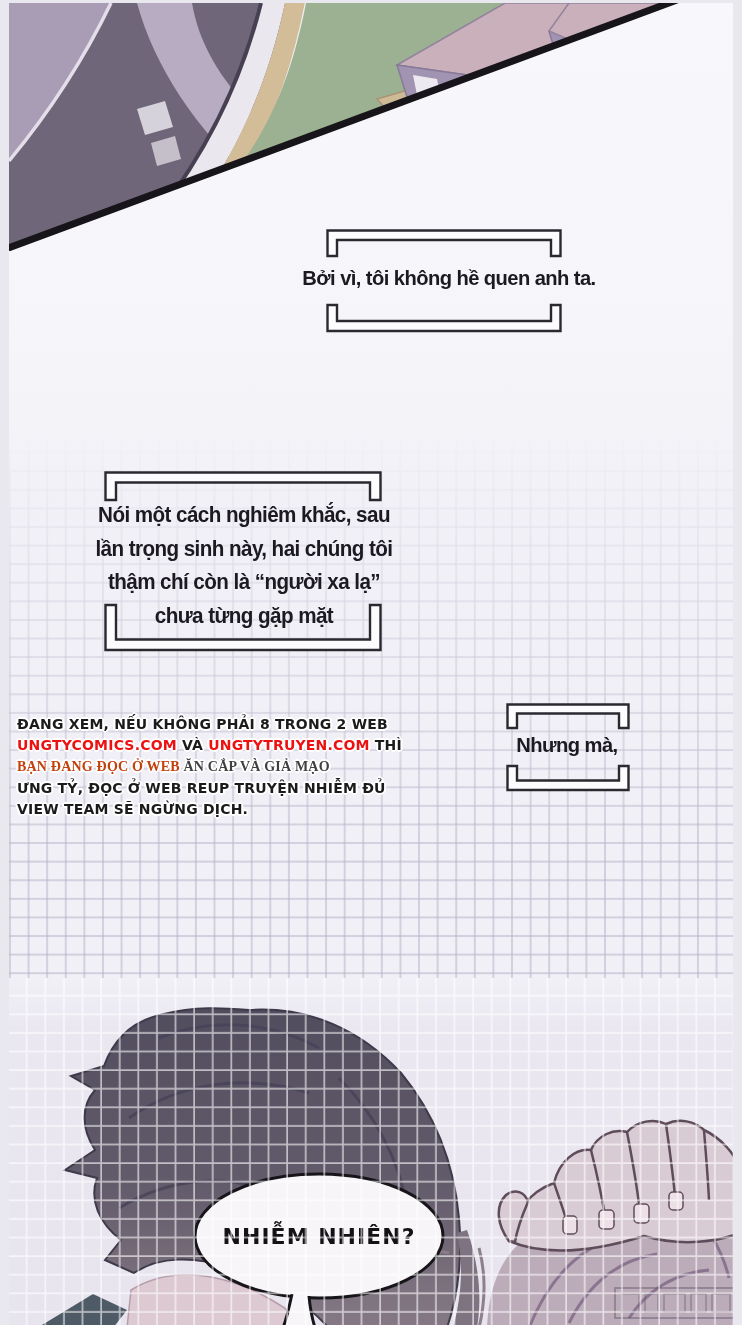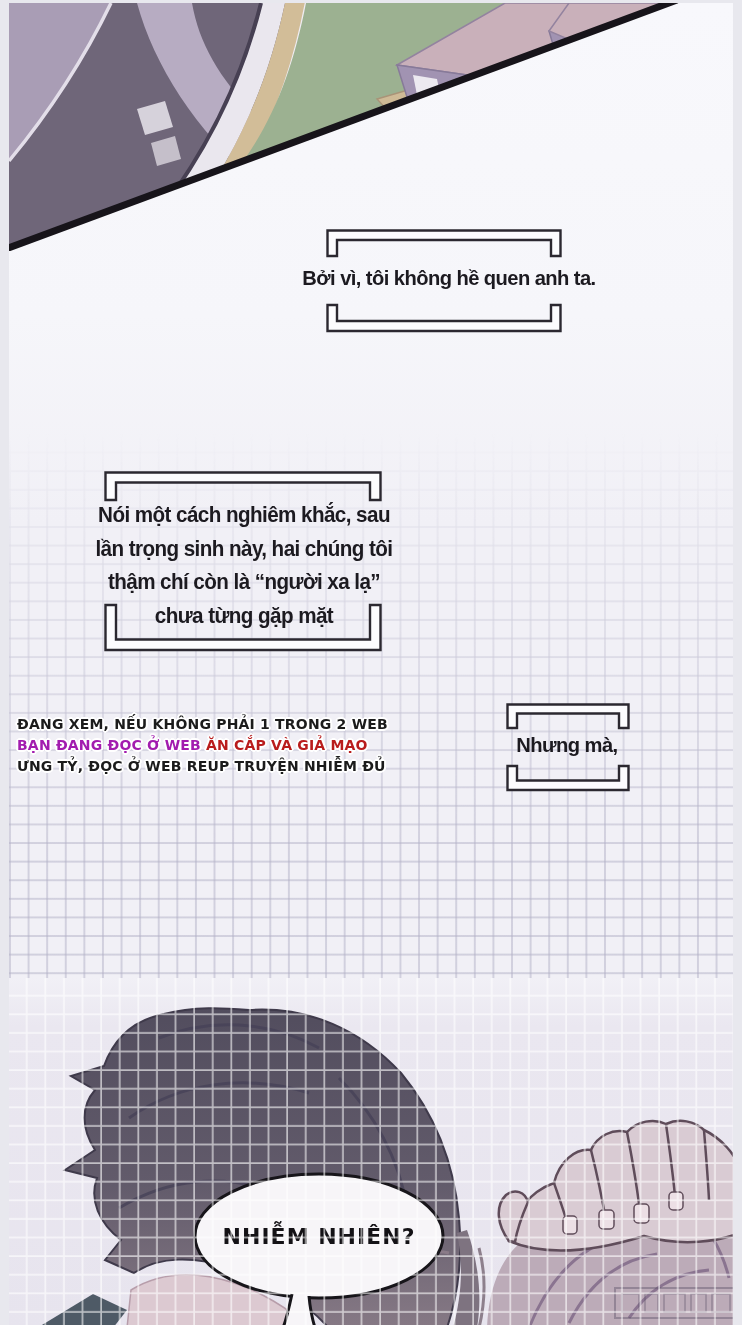--- a/index.html
+++ b/index.html
@@ -98,23 +98,25 @@
     <div class="cap-line">Nói một cách nghiêm khắc, sau</div>
     <div class="cap-line">lần trọng sinh này, hai chúng tôi</div>
     <div class="cap-line">thậm chí còn là “người xa lạ”</div>
     <div class="cap-line">chưa từng gặp mặt</div>
   </div>
   <svg class="abs" style="left:95px;top:600px" width="278" height="49" viewBox="0 0 278 49">
     <path d="M1.5,2 L1.5,47 L276.5,47 L276.5,2 L266,2 L266,36.5 L12,36.5 L12,2 Z" fill="#fcfcfe" stroke="#2b2830" stroke-width="2.4"></path>
   </svg>
 
   <div class="warning">
-      <div class="w-line"><span style="color: rgb(27, 27, 27);">ĐANG XEM, NẾU KHÔNG PHẢI 1 TRONG 2 WEB</span></div>
-      <div class="w-line"><span style="color: #a21caf;">BẠN ĐANG ĐỌC Ở WEB </span><span style="color: #b91c1c;">ĂN CẮP VÀ GIẢ MẠO</span></div>
+      <div class="w-line"><span style="color: rgb(27, 27, 27);">ĐANG XEM, NẾU KHÔNG PHẢI 8 TRONG 2 WEB</span></div>
+      <div class="w-line"><span style="color: rgb(238, 17, 17);">UNGTYCOMICS.COM</span><span style="color: rgb(27, 27, 27);"> VÀ </span><span style="color: rgb(238, 17, 17);">UNGTYTRUYEN.COM</span><span style="color: rgb(27, 27, 27);"> THÌ</span></div>
+      <div class="w-line"><span style="color: #c2410c; font-family: Liberation Serif, serif;">BẠN ĐANG ĐỌC Ở WEB </span><span style="color: #404040; font-family: Liberation Serif, serif;">ĂN CẮP VÀ GIẢ MẠO</span></div>
       <div class="w-line"><span style="color: rgb(27, 27, 27);">ƯNG TỶ, ĐỌC Ở WEB REUP TRUYỆN NHIỄM ĐỦ</span></div>
+      <div class="w-line"><span style="color: rgb(27, 27, 27);">VIEW TEAM SẼ NGỪNG DỊCH.</span></div>
     </div>
 
   <svg class="abs" style="left:497px;top:700px" width="124" height="27" viewBox="0 0 124 27">
     <path d="M1.5,25 L1.5,1.5 L122.5,1.5 L122.5,25 L113,25 L113,10.5 L11,10.5 L11,25 Z" fill="#fcfcfe" stroke="#2b2830" stroke-width="2.4"></path>
   </svg>
   <div class="cap-text c3-text">
     <div class="cap-line">Nhưng mà,</div>
   </div>
   <svg class="abs" style="left:497px;top:761px" width="124" height="28" viewBox="0 0 124 28">
     <path d="M1.5,2 L1.5,26 L122.5,26 L122.5,2 L113,2 L113,16.5 L11,16.5 L11,2 Z" fill="#fcfcfe" stroke="#2b2830" stroke-width="2.4"></path>

